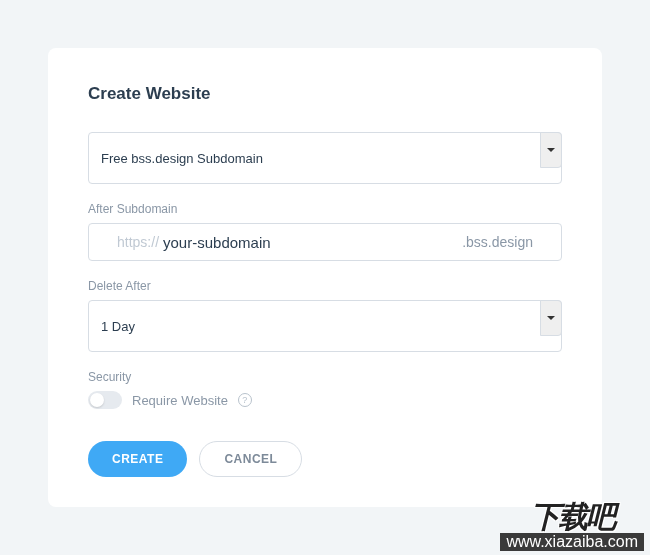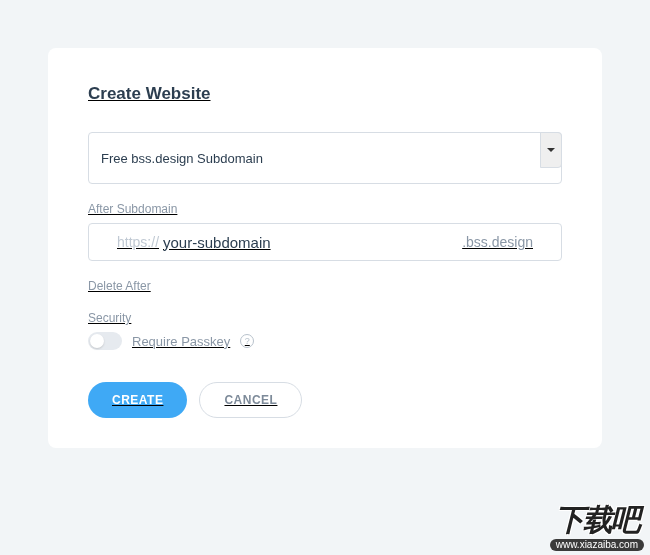--- a/index.html
+++ b/index.html
@@ -9,21 +9,20 @@
       background: #f2f5f7;
       font-family: -apple-system, BlinkMacSystemFont, "Segoe UI", Arial, sans-serif;
       padding: 48px 48px 0 48px;
       position: relative;
     }
     .card {
       background: #ffffff;
       border-radius: 8px;
       padding: 36px 40px 30px 40px;
       width: 100%;
-      text-decoration: underline;
     }
     .title {
       font-size: 17px;
       font-weight: 700;
       color: #2c3e50;
       margin-bottom: 28px;
     }
     .field {
       margin-bottom: 18px;
     }
@@ -174,27 +173,26 @@
       line-height: 1;
     }
     .watermark .cn {
       font-size: 30px;
       font-weight: 900;
       font-style: italic;
       letter-spacing: -2px;
       text-shadow: 1px 1px 0 #fff, -1px -1px 0 #fff, 1px -1px 0 #fff, -1px 1px 0 #fff;
     }
     .watermark .url {
-      font-size: 10px;
+      font-size: 16px;
       background: #3a3a3a;
       color: #fff;
       padding: 1px 6px;
       display: inline-block;
       margin-top: 1px;
-      border-radius: 6px;
     }
   </style>
 </head>
 <body>
 
 <div class="card">
   <div class="title">Create Website</div>
 
   <div class="field">
     <div class="select-wrap">
@@ -211,29 +209,37 @@
     <label class="field-label">After Subdomain</label>
     <div class="input-group">
       <span class="prefix">https://</span>
       <input class="sub-input" type="text" placeholder="your-subdomain" style="">
       <span class="suffix">.bss.design</span>
     </div>
   </div>
 
   <div class="field">
     <label class="field-label">Delete After</label>
+    <div class="select-wrap">
+      <select>
+        <option>1 Day</option>
+      </select>
+      <div class="select-caret">
+          <div class="caret"></div>
+        </div>
+    </div>
   </div>
 
   <div class="field">
     <label class="field-label">Security</label>
     <div class="security-row">
       <div class="toggle">
         <div class="toggle-knob"></div>
       </div>
-      <span class="security-label">Require Passkey</span>
+      <span class="security-label">Require Website</span>
       <span class="help-icon">?</span>
     </div>
   </div>
 
   <div class="actions">
     <button class="btn btn-primary">CREATE</button>
     <button class="btn btn-secondary">CANCEL</button>
   </div>
 </div>
 

